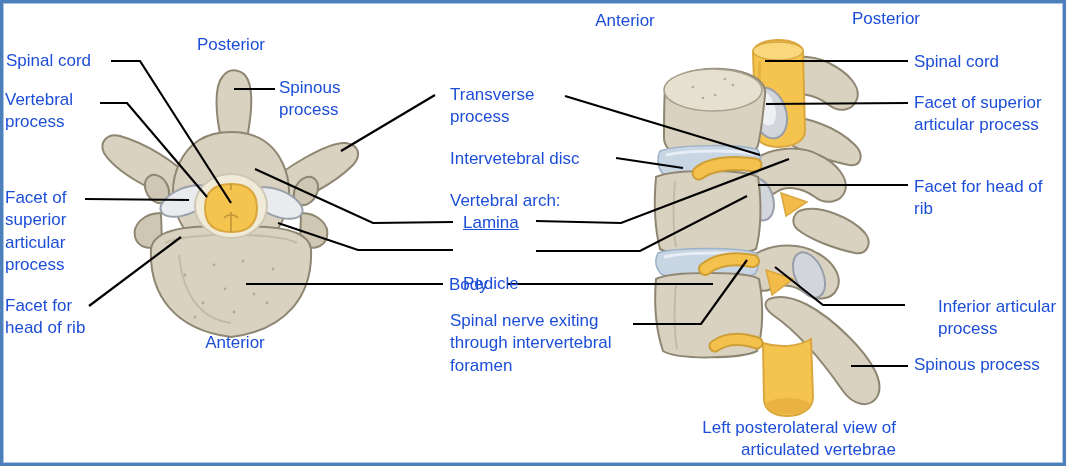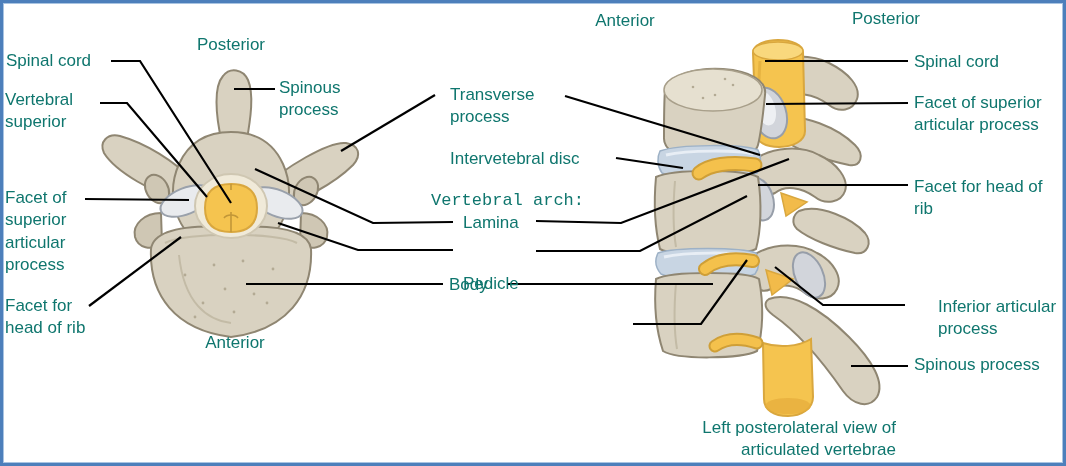--- a/index.html
+++ b/index.html
@@ -4,21 +4,21 @@
 <style>
   html,body{margin:0;padding:0;background:#fff;}
   .figure{
     position:relative;width:1066px;height:466px;box-sizing:border-box;
     border:3px solid #4d7fbb;outline:1px solid #a9c4e2;outline-offset:-4px;
     background:#ffffff;overflow:hidden;
     font-family:"Liberation Sans", sans-serif;
   }
   .art{position:absolute;left:0;top:0;width:1060px;height:460px;}
   .lbl{
-    position:absolute;font-size:17px;line-height:1.32;color:#0f766e;
+    position:absolute;font-size:17px;line-height:1.32;color:#1d4ed8;
     white-space:normal;
   }
   .ctr{transform:translateX(-50%);text-align:center;white-space:nowrap;}
   .bone{fill:#d9d2c1;stroke:#8f8672;stroke-width:2;}
   .bone2{fill:#cfc7b4;stroke:#8f8672;stroke-width:2;}
   .facet{fill:#e9ebee;stroke:#9aa1ab;stroke-width:2;}
   .gfacet{fill:#d2d5db;stroke:#979ea9;stroke-width:2;}
   .cord{fill:#f5c44f;stroke:#d9a73e;stroke-width:2;}
   .disc{fill:#c8d5e3;stroke:#9db1c6;stroke-width:1.5;}
   .lead{fill:none;stroke:#000;stroke-width:2.2;stroke-linejoin:miter;}
@@ -148,33 +148,34 @@
       <path class="lead" d="M762,58 L905,58"></path>
       <path class="lead" d="M763,101 L905,100"></path>
       <path class="lead" d="M755,182 L905,182"></path>
       <path class="lead" d="M772,264 L820,302 L902,302"></path>
       <path class="lead" d="M848,363 L905,363"></path>
     </g>
   </svg>
 
   <div class="lbl ctr" style="left:228px;top:31px;">Posterior</div>
   <div class="lbl" style="left:3px;top:47px;">Spinal cord</div>
-  <div class="lbl" style="left:2px;top:86px;width:92px;">Vertebral superior</div>
+  <div class="lbl" style="left:2px;top:86px;width:92px;">Vertebral process</div>
   <div class="lbl" style="left:2px;top:184px;width:80px;">Facet of superior articular process</div>
   <div class="lbl" style="left:2px;top:292px;width:105px;">Facet for head of rib</div>
   <div class="lbl" style="left:276px;top:74px;width:85px;">Spinous process</div>
   <div class="lbl ctr" style="left:232px;top:329px;">Anterior</div>
 
   <div class="lbl ctr" style="left:622px;top:7px;">Anterior</div>
   <div class="lbl" style="left:447px;top:81px;width:115px;">Transverse process</div>
   <div class="lbl" style="left:447px;top:145px;width:180px;">Intervetebral disc</div>
-  <div class="lbl" style="left:428px;top:187px;width:180px;font-family:Liberation Mono, monospace;">Vertebral arch:</div>
-  <div class="lbl" style="left:460px;top:209px;">Lamina</div>
+  <div class="lbl" style="left:447px;top:187px;width:180px;">Vertebral arch:</div>
+  <div class="lbl" style="left:460px;top:209px;text-decoration:underline;">Lamina</div>
   <div class="lbl" style="left:460px;top:238px;margin-top:32px;">Pedicle</div>
   <div class="lbl" style="left:446px;top:271px;">Body</div>
+  <div class="lbl" style="left:447px;top:307px;width:205px;">Spinal nerve exiting through intervertebral foramen</div>
 
   <div class="lbl ctr" style="left:883px;top:5px;">Posterior</div>
   <div class="lbl" style="left:911px;top:48px;">Spinal cord</div>
   <div class="lbl" style="left:911px;top:89px;width:158px;">Facet of superior articular process</div>
   <div class="lbl" style="left:911px;top:173px;width:135px;">Facet for head of rib</div>
   <div class="lbl" style="left:911px;top:293px;width:148px;margin-left:24px;">Inferior articular process</div>
   <div class="lbl" style="left:911px;top:351px;width:160px;">Spinous process</div>
   <div class="lbl" style="left:778px;top:414px;width:230px;transform:translateX(-50%);text-align:right;">Left posterolateral view of articulated vertebrae</div>
 
 </div>

